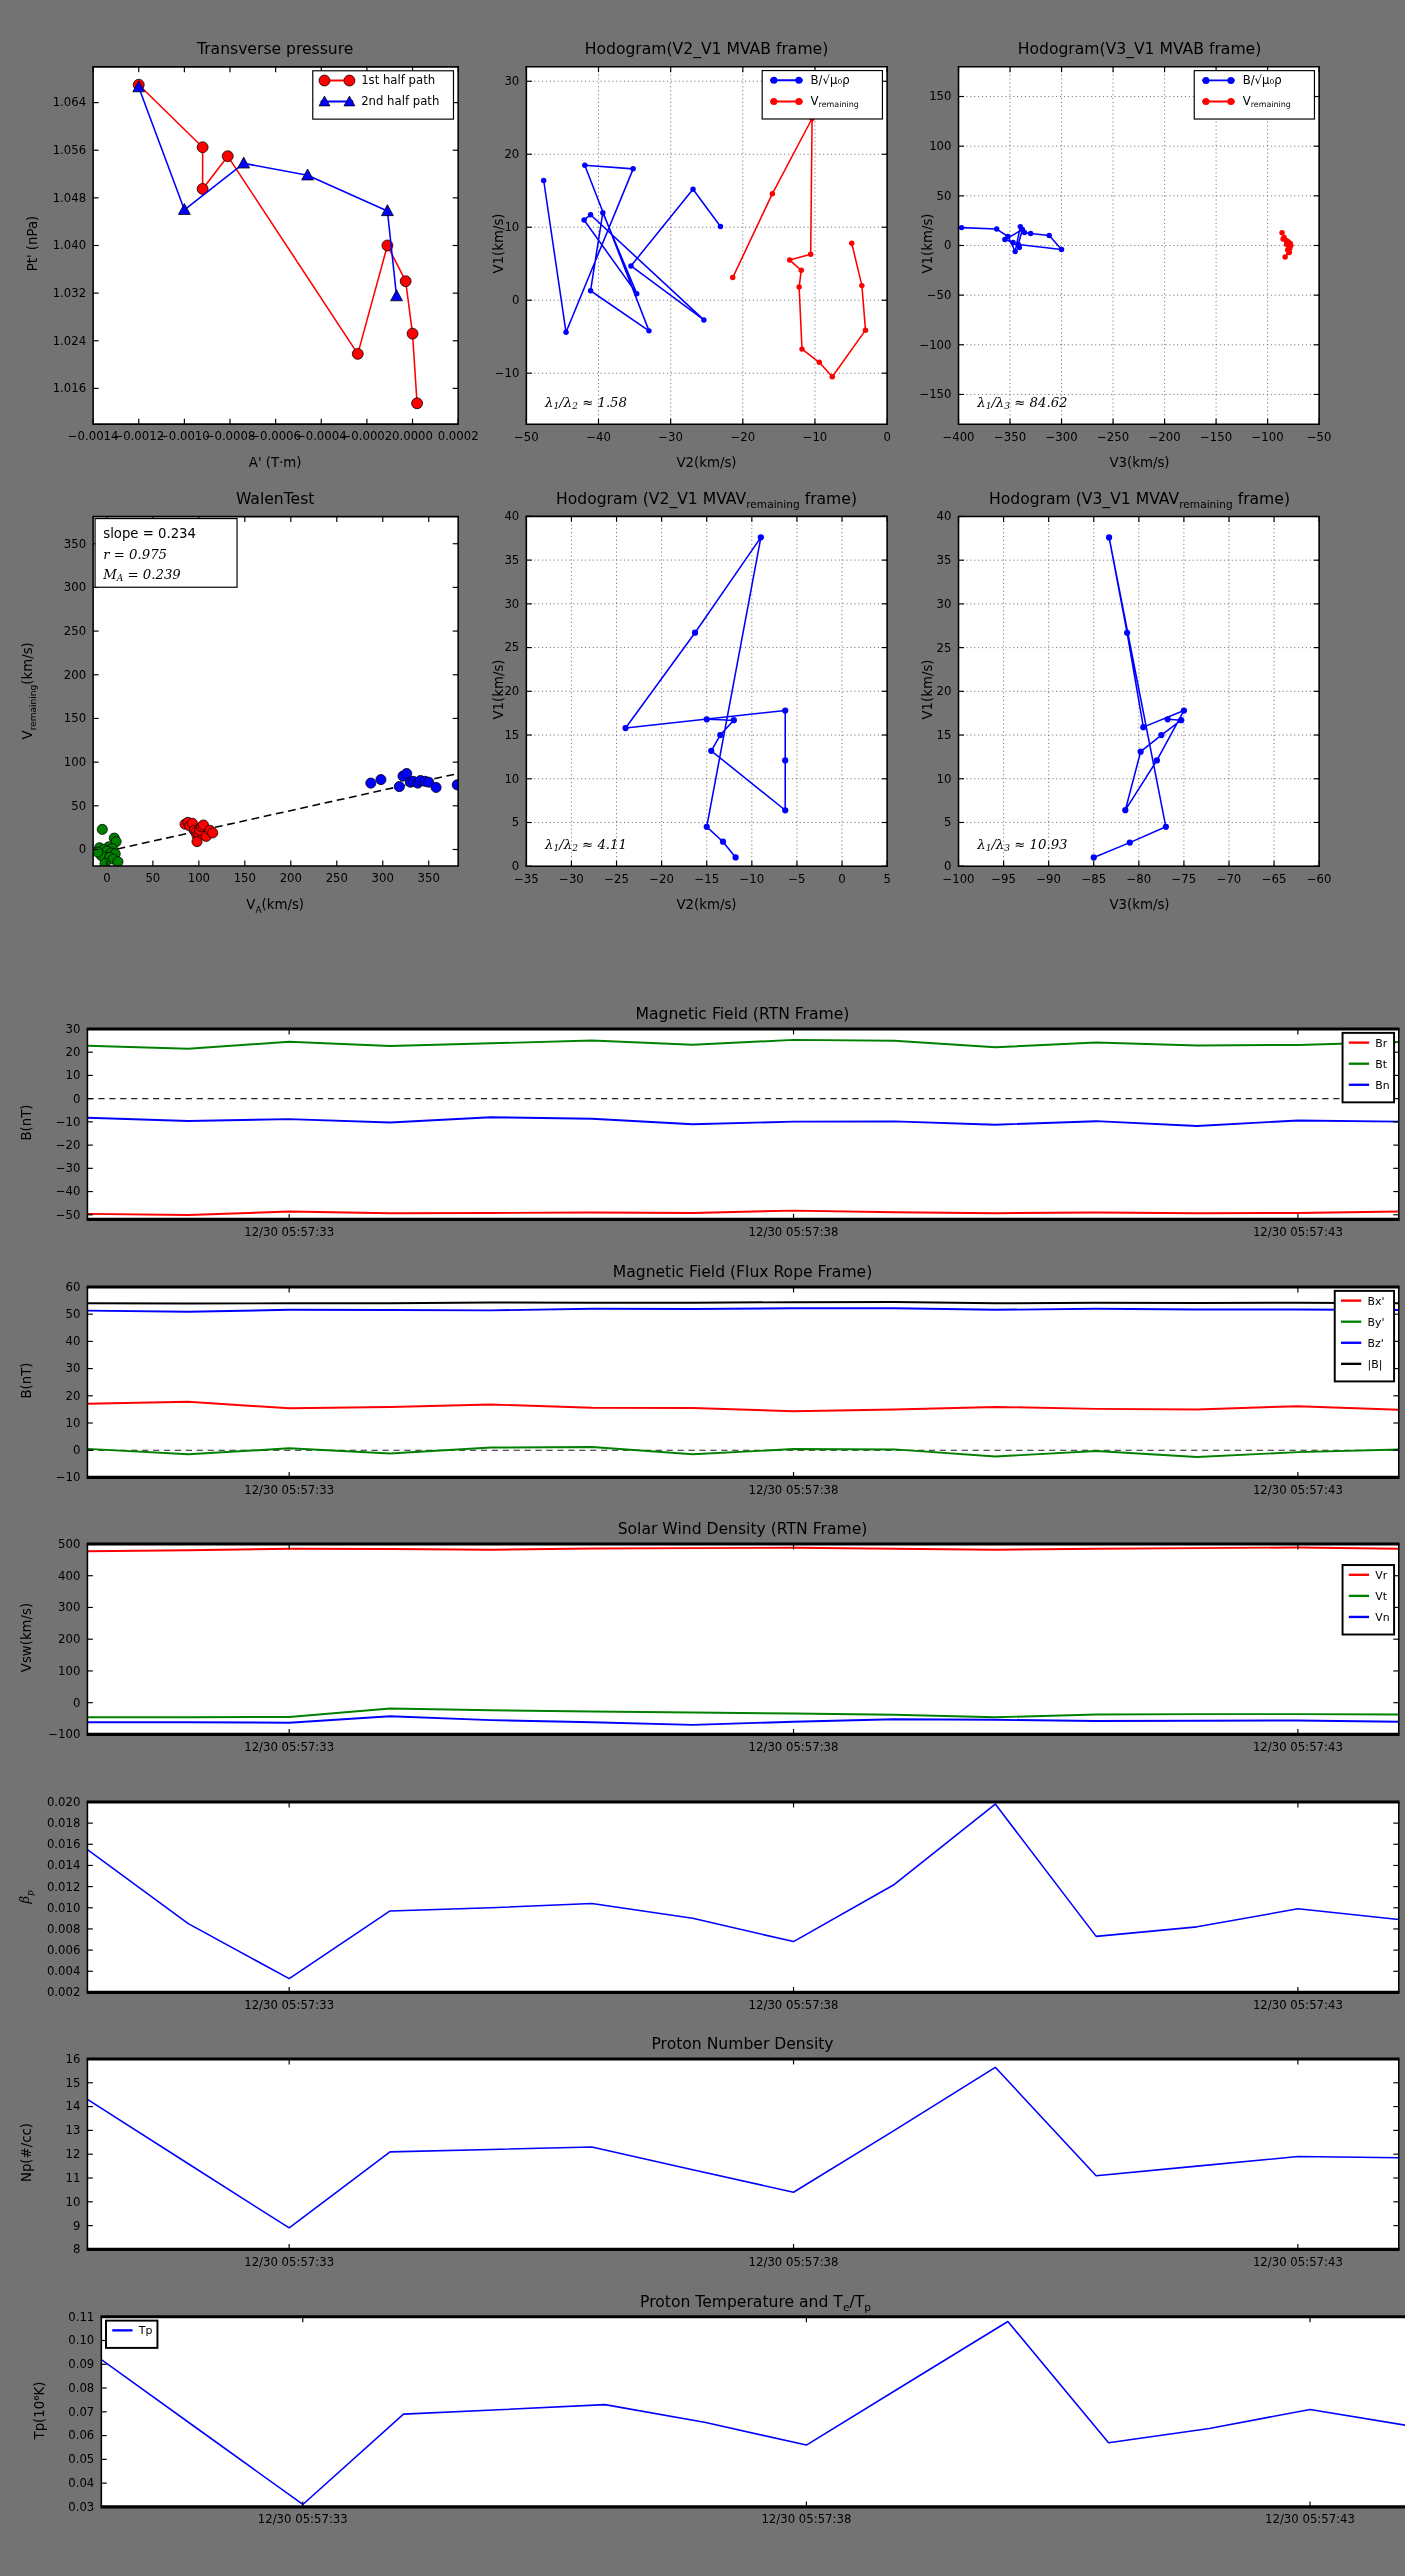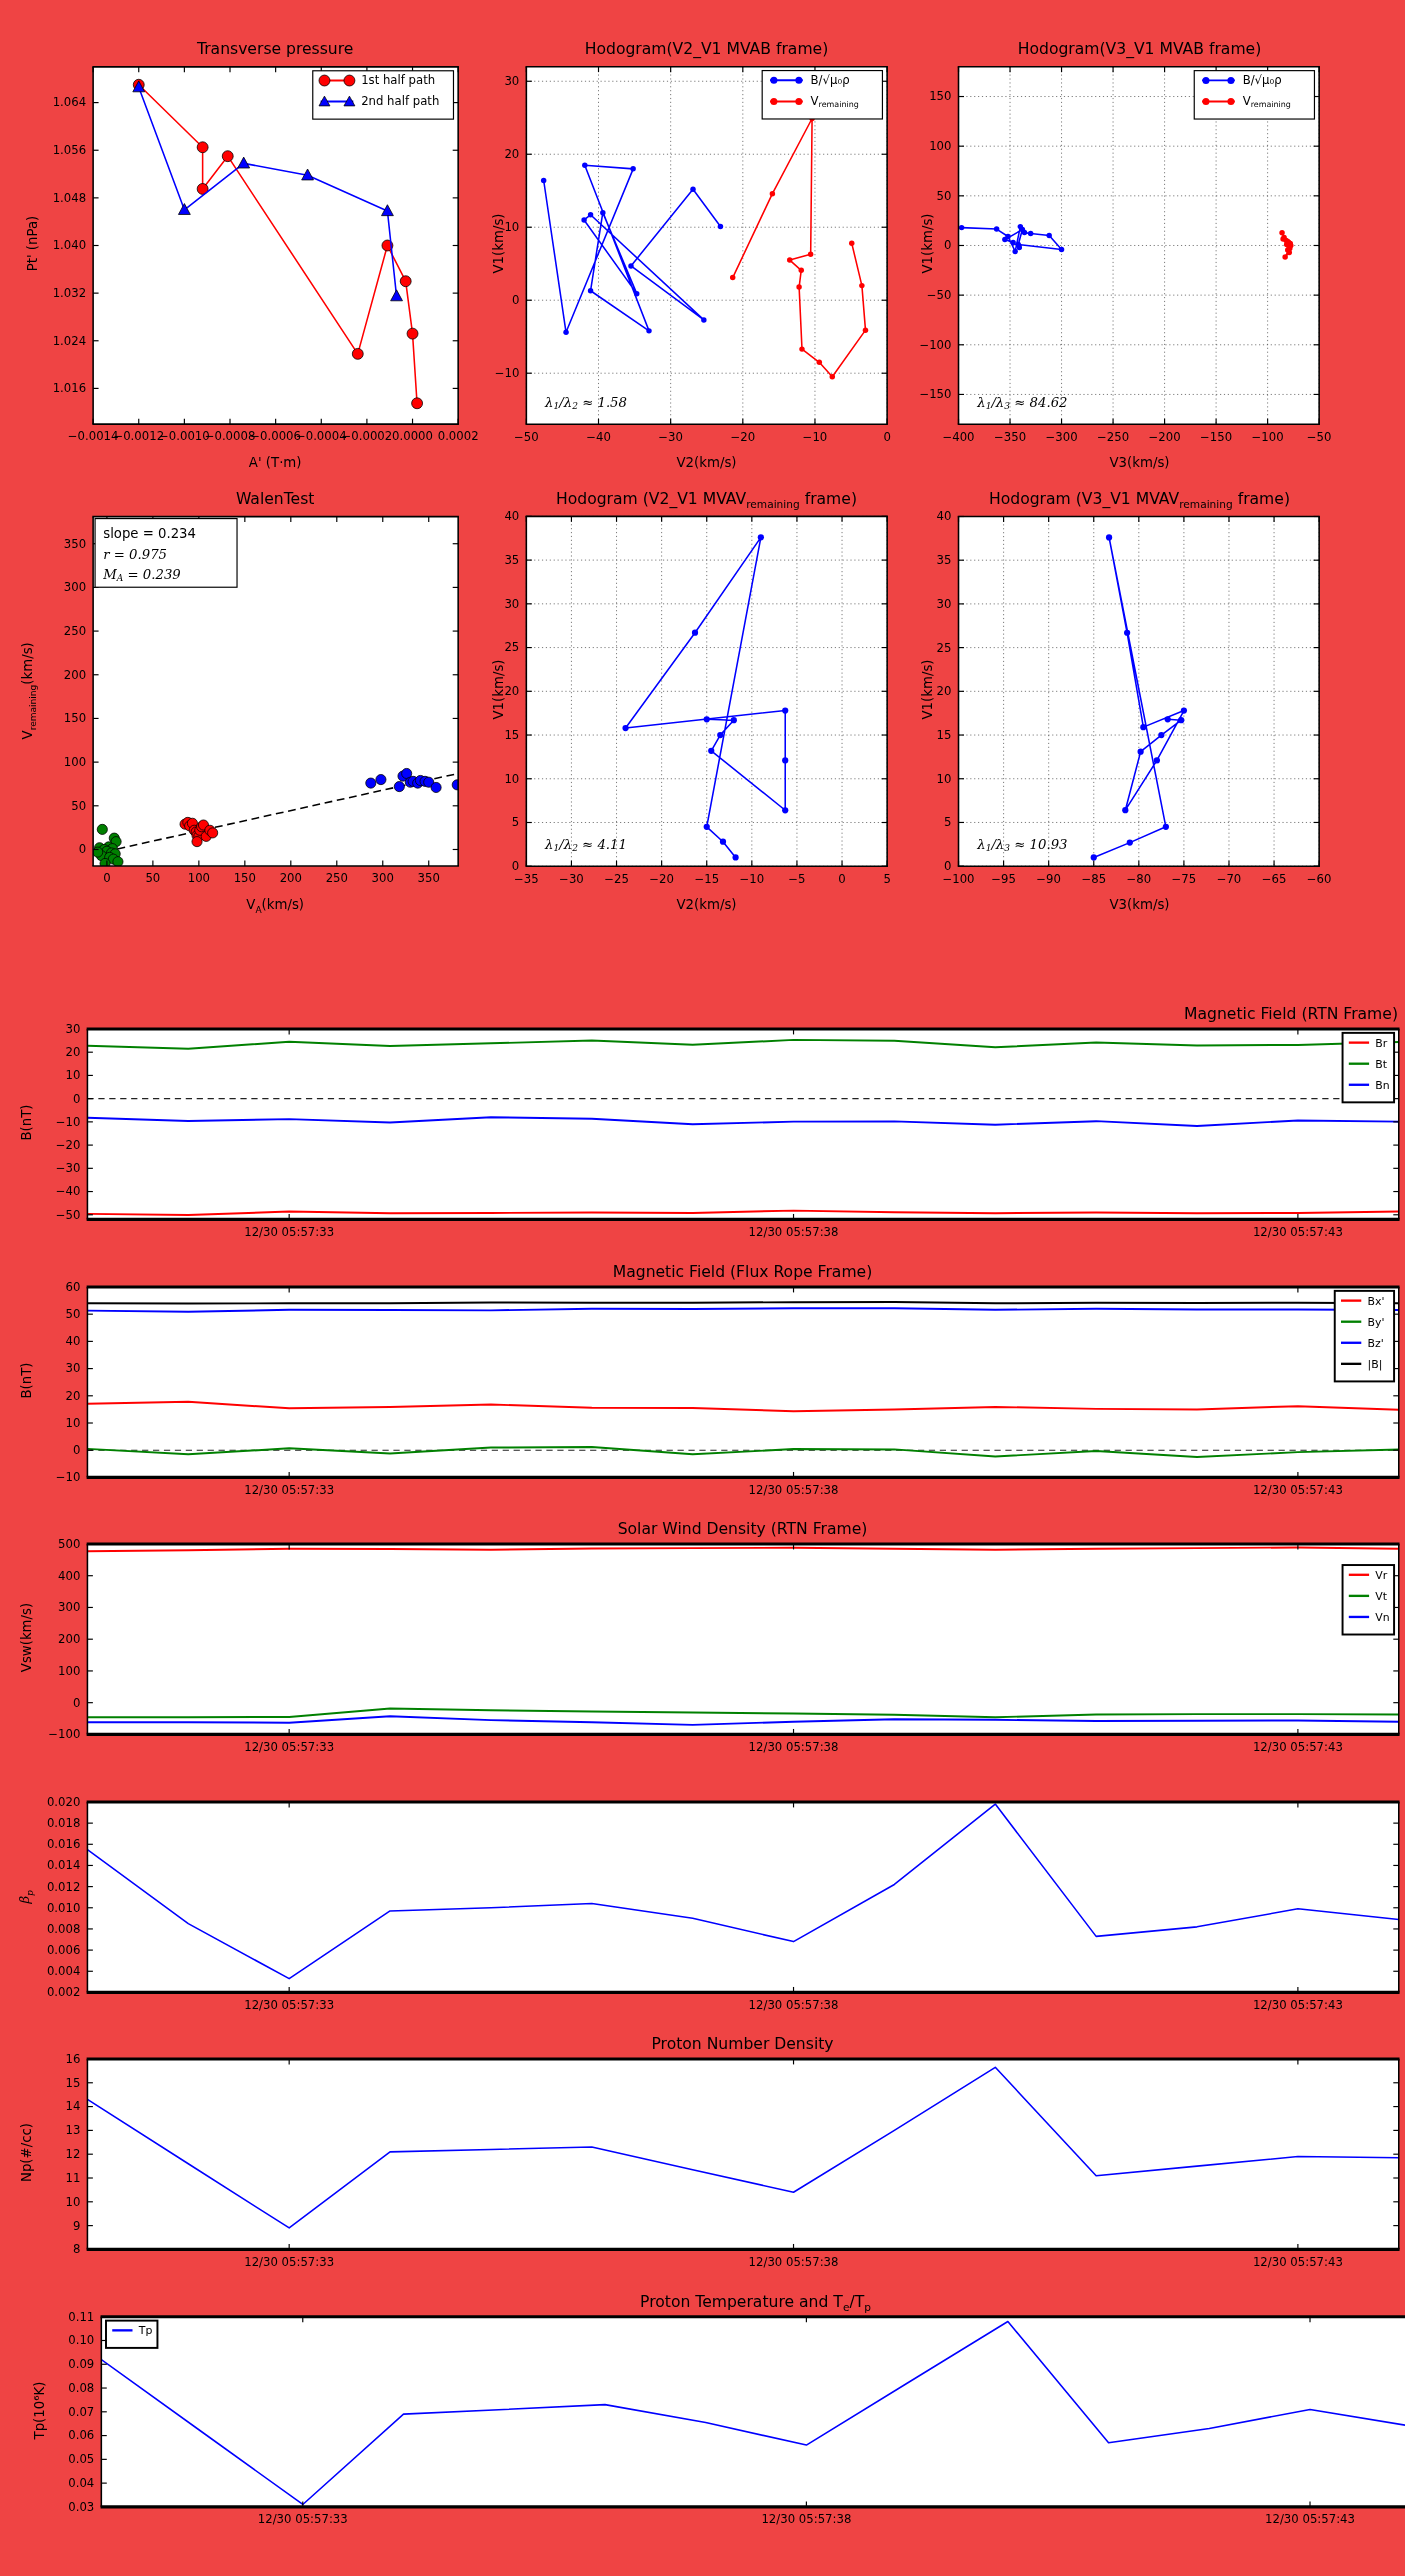--- a/index.html
+++ b/index.html
@@ -1,17 +1,17 @@
 <!DOCTYPE html>
 <html style="font-size:12.5px"><head>
 <meta charset="utf-8">
 <style>
   html,body{margin:0;padding:0;background:#ffffff;}
   body{font-family:"DejaVu Sans","Liberation Sans",sans-serif;color:#000;}
-  #fig{position:relative;width:1405px;height:2576px;background:#ef4444;overflow:hidden;}
+  #fig{position:relative;width:1405px;height:2576px;background:#737373;overflow:hidden;}
   .chart{position:absolute;}
   .ctitle{position:absolute;font-size:15.6px;color:#000;text-align:center;white-space:nowrap;}
   .xlab{position:absolute;font-size:13.3px;color:#000;text-align:center;white-space:nowrap;}
   .ylab{position:absolute;width:234px;font-size:13.3px;color:#000;text-align:center;white-space:nowrap;
         transform:rotate(-90deg);}
   .ylab.math{font-family:"DejaVu Serif","Liberation Serif",serif;font-style:italic;}
   sub{font-size:68%;}
   svg.plot{position:absolute;left:0;top:0;}
 </style>
 </head>
@@ -661,21 +661,21 @@
         <text x="57" y="105" text-anchor="end" font-size="15" fill="#000"><tspan>35</tspan></text>
         <line x1="66" y1="44" x2="73" y2="44" stroke="#000" stroke-width="1.5"></line>
         <line x1="528" y1="44" x2="521" y2="44" stroke="#000" stroke-width="1.5"></line>
         <text x="57" y="49" text-anchor="end" font-size="15" fill="#000"><tspan>40</tspan></text>
         <text x="90" y="470" font-size="17" fill="#000" font-family="DejaVu Serif, Liberation Serif, serif" font-style="italic"><tspan>λ</tspan><tspan font-size="68%" baseline-shift="-22%">1</tspan><tspan>/λ</tspan><tspan font-size="68%" baseline-shift="-22%">3</tspan><tspan> ≈ 10.93</tspan></text>
       </svg>
     <div class="xlab" style="left: 52px; width: 361px; top: 415px;">V3(km/s)</div>
   </div>
 
   <div class="chart" style="left: 0px; top: 1003px; width: 1405px; height: 258px;">
-    <div class="ctitle" style="left: 87px; width: 1311px; top: 1.6px; text-align: right;">Magnetic Field (RTN Frame)</div>
+    <div class="ctitle" style="left: 87px; width: 1311px; top: 1.6px;">Magnetic Field (RTN Frame)</div>
     <div class="ylab" style="left: -91px; top: 112px;">B(nT)</div>
     <svg class="plot" width="1405" height="258" viewBox="0 0 1800 330">
         <defs>
           <clipPath id="clip6">
             <rect x="112" y="33" width="1680" height="244"></rect>
           </clipPath>
         </defs>
         <rect x="112" y="33" width="1680" height="244" fill="#ffffff"></rect>
         <line x1="112" y1="122.26829268292684" x2="1792" y2="122.26829268292684" stroke="#222" stroke-width="1.5" stroke-dasharray="8,6"></line>
         <g clip-path="url(#clip6)">

